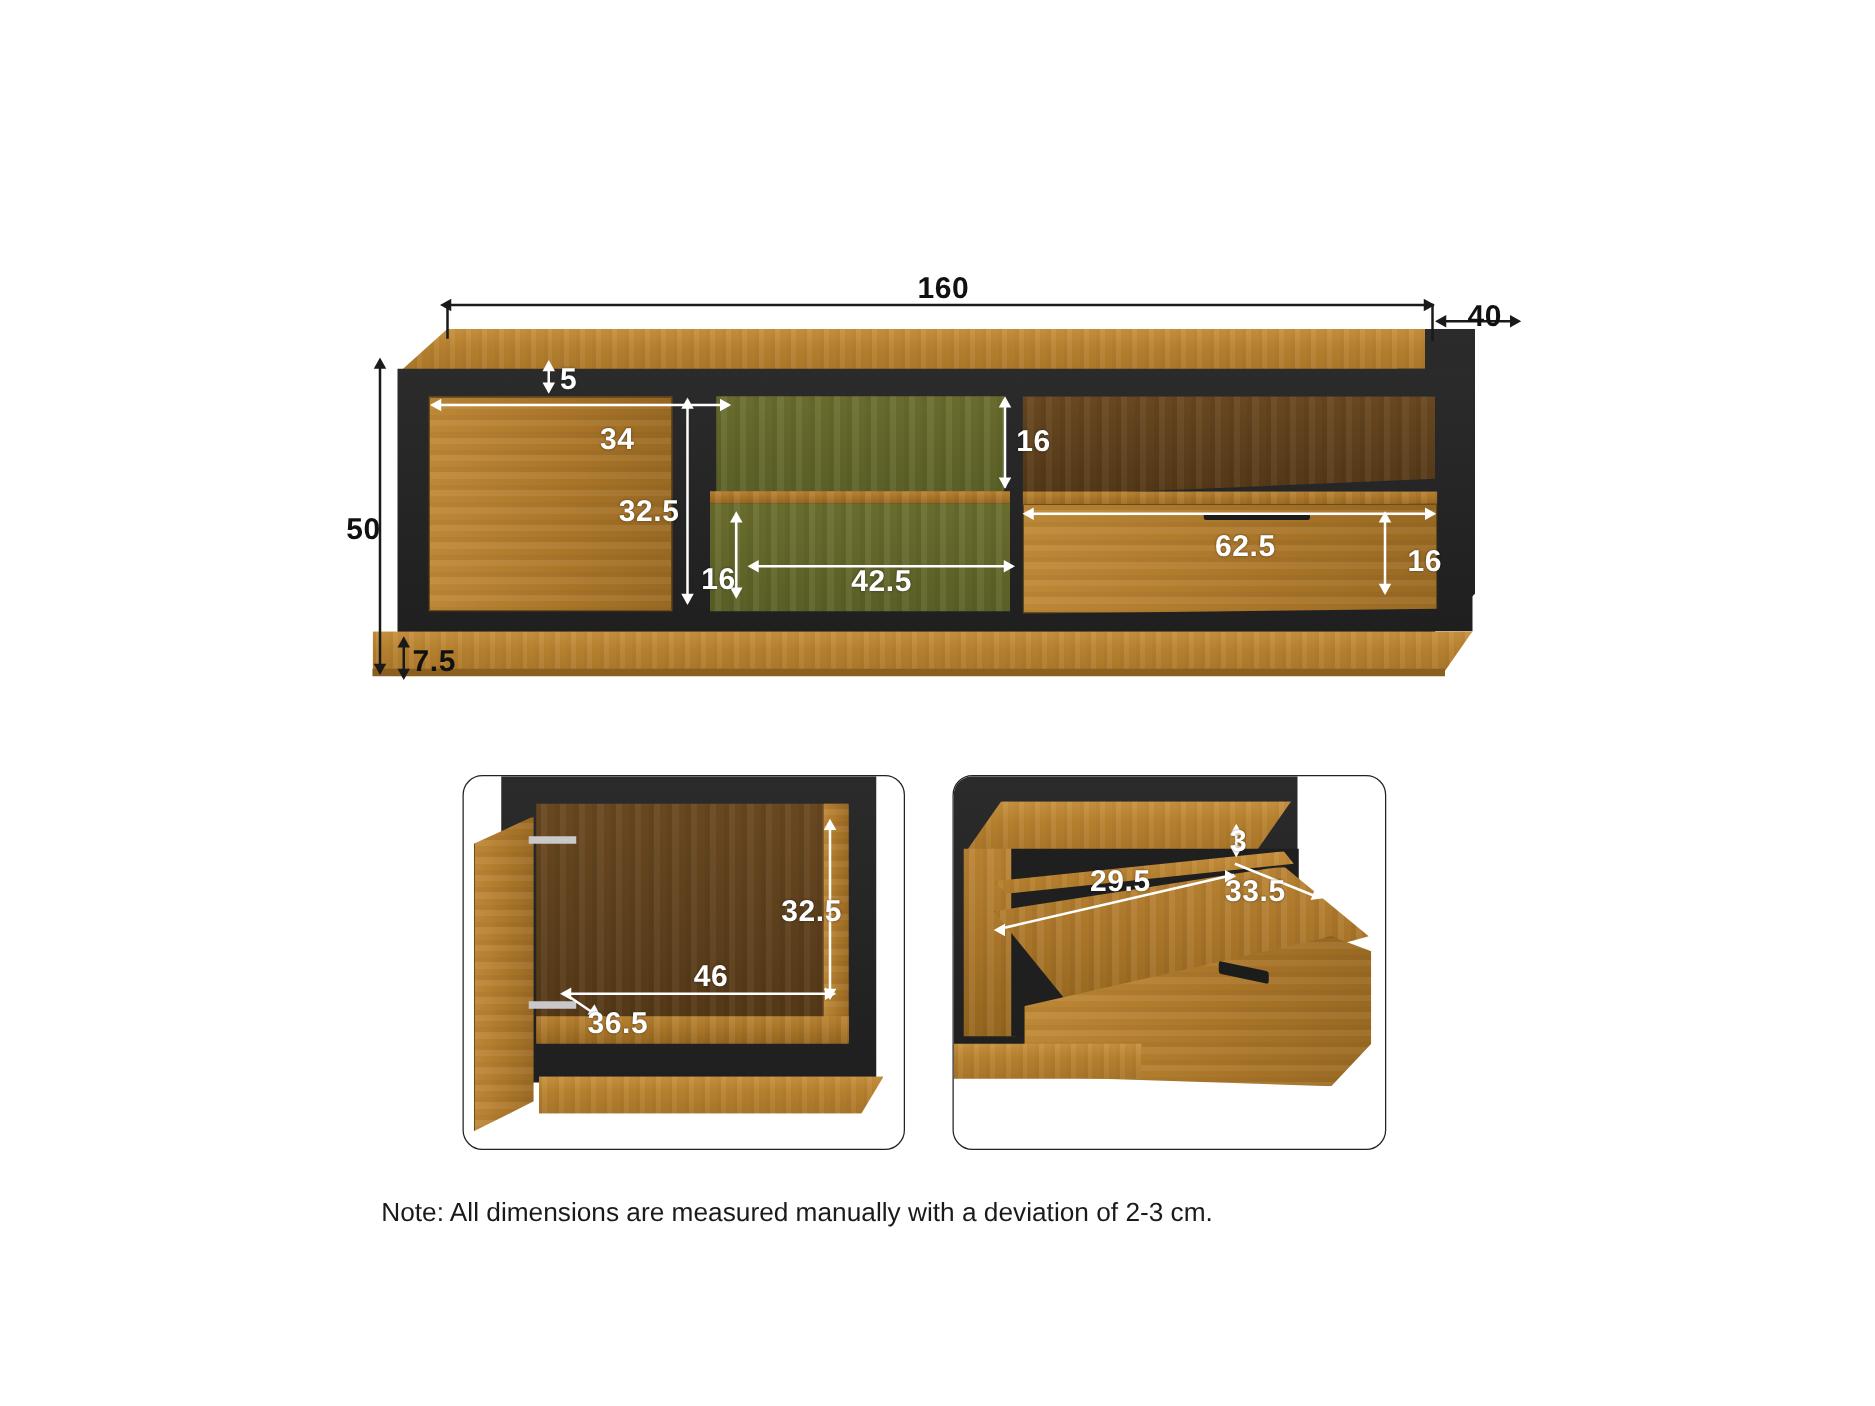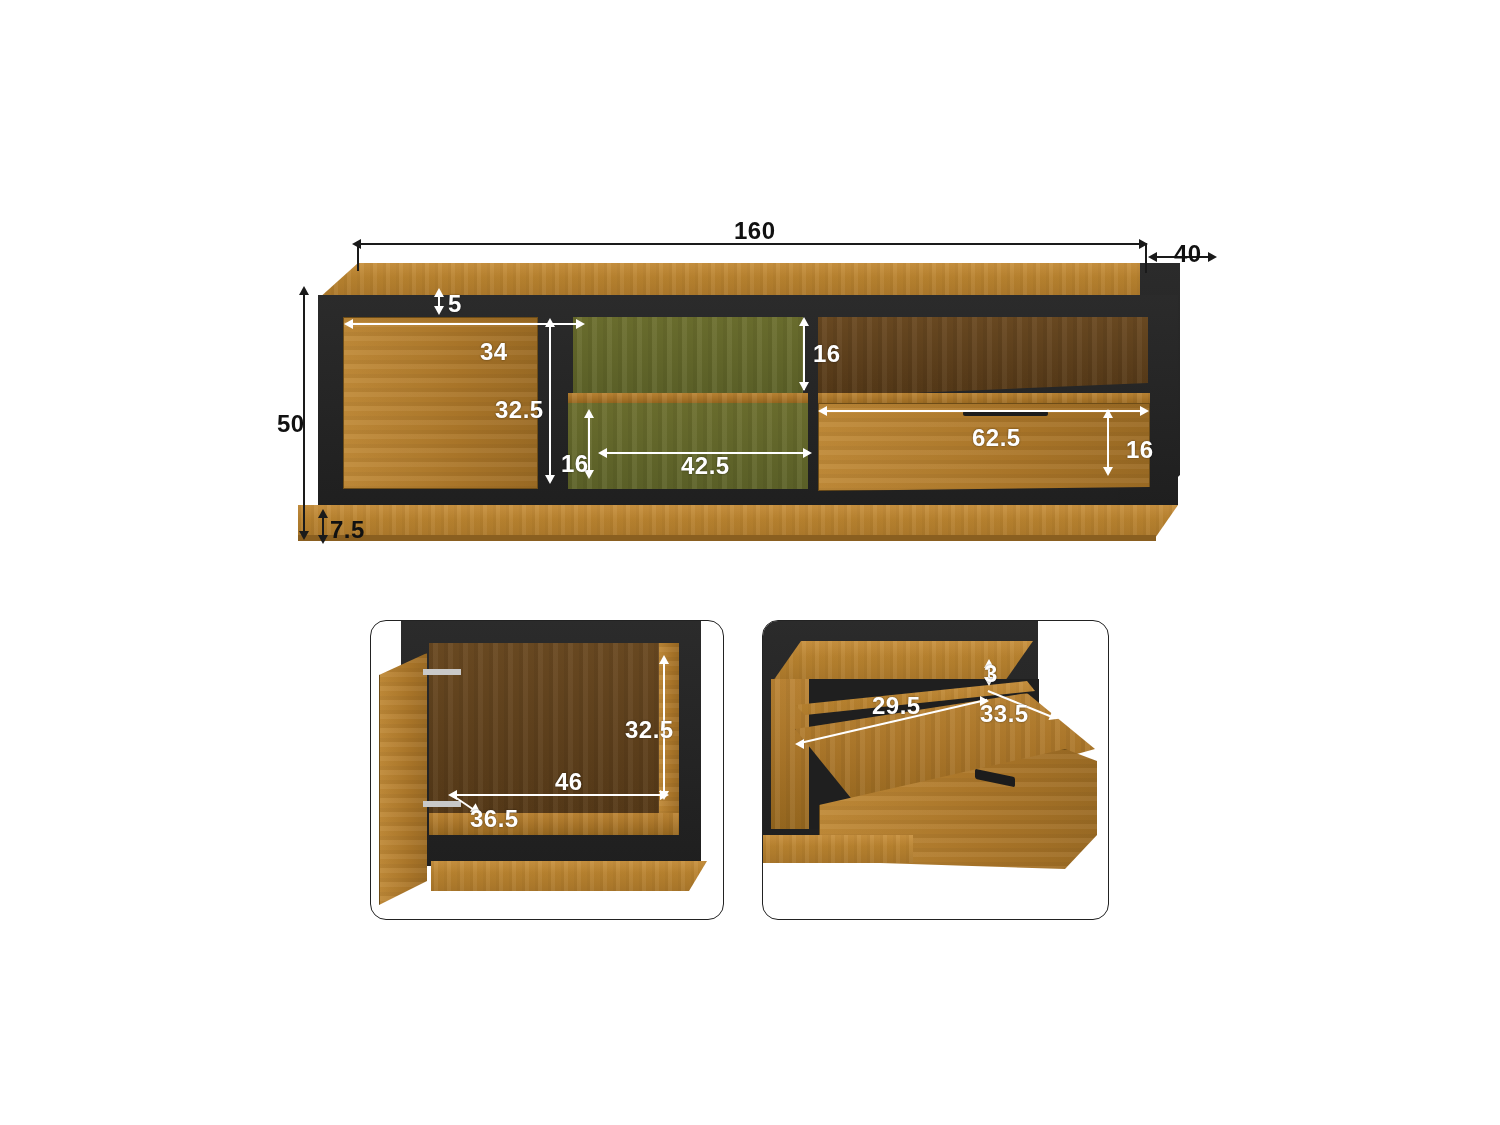--- a/index.html
+++ b/index.html
@@ -234,15 +234,16 @@
   <div class="line" style="left:988px;top:690px;width:70px;height:1.6px;transform:rotate(22deg);transform-origin:left center;"></div>
   <div class="arrowR" style="left:1050px;top:712px;transform:rotate(22deg);"></div>
   <div class="dim" style="left:980px;top:700px;">33.5</div>
 
   <div class="line" style="left:988px;top:662px;width:1.6px;height:22px;"></div>
   <div class="arrowU" style="left:984px;top:659px;"></div>
   <div class="arrowD" style="left:984px;top:677px;"></div>
   <div class="dim" style="left:984px;top:660px;">3</div>
 
   <div class="note-block">
+    <div>Note: All dimensions are measured manually with a deviation of 2-3 cm.</div>
   </div>
 
 </div>
 
 </body></html>

